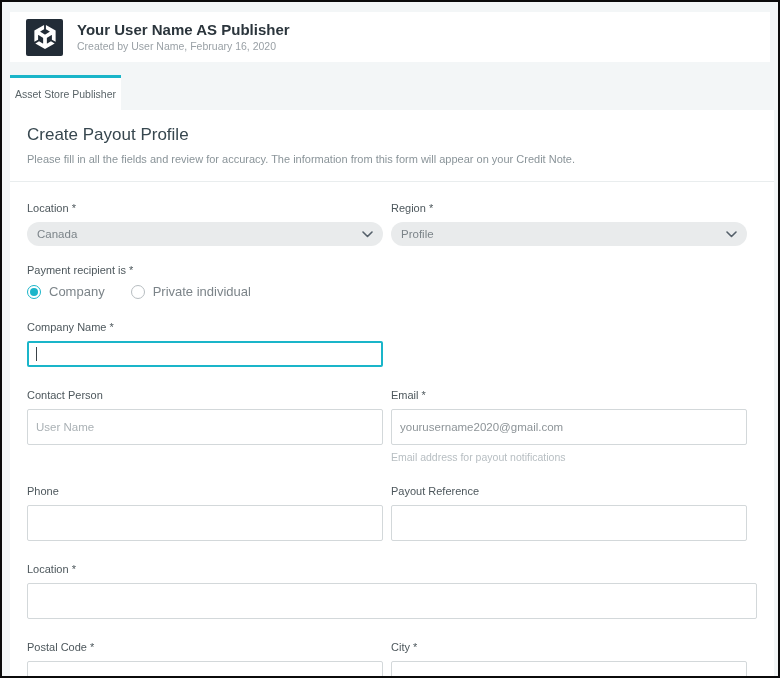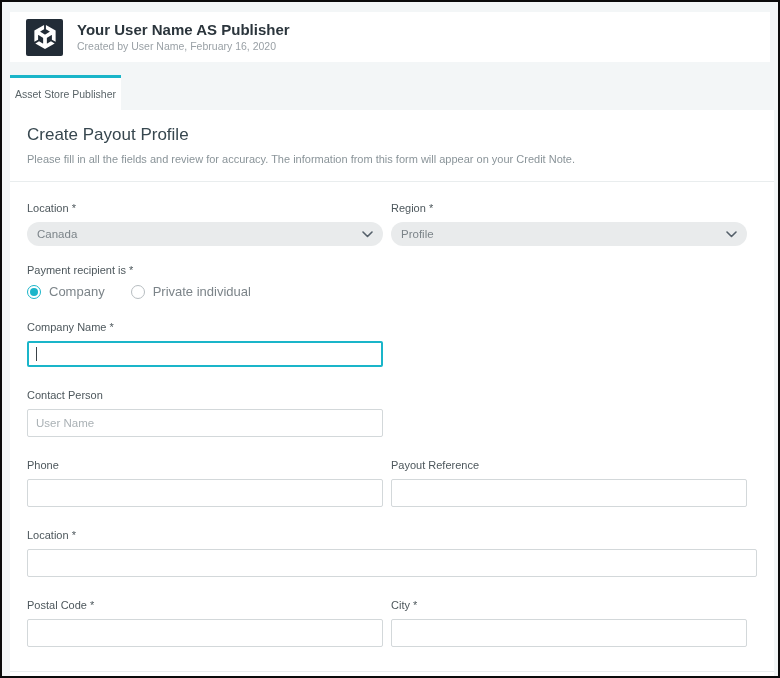--- a/index.html
+++ b/index.html
@@ -70,21 +70,21 @@
   }
   .field-label{font-size:11px;color:var(--label);margin-bottom:8px;display:block;}
   .select{
     height:24px;background:#e9ebec;border-radius:12px;
     display:flex;align-items:center;justify-content:space-between;
     padding:0 10px;cursor:pointer;
   }
   .select .sel-value{font-size:11.5px;color:#7c8489;}
   .chev{flex:0 0 auto;margin-left:8px;display:flex;align-items:center;}
   .text-input{
-    width:100%;height:28px;
+    width:100%;height:36px;
     border:1px solid var(--border);border-radius:2px;
     background:#fff;font-size:11.5px;color:#6b7378;
     padding:0 8px;outline:none;
     font-family:"Liberation Sans", sans-serif;
   }
   .text-input::placeholder{color:#aab1b5;}
   .input-wrap{position:relative;}
   .text-input.focused{border:2px solid var(--accent);height:26px;}
   .caret{
     position:absolute;left:9px;top:6px;width:1px;height:14px;
@@ -193,20 +193,25 @@
           </div>
         </div>
         <div></div>
       </div>
 
       <div class="grid-row mt-row-lg">
         <div>
           <span class="field-label">Contact Person</span>
           <input class="text-input" type="text" placeholder="User Name" style="">
         </div>
+        <div>
+          <span class="field-label">Email *</span>
+          <input class="text-input" type="text" style="color: rgb(141, 148, 152);" value="yourusername2020@gmail.com">
+          <div class="helper">Email address for payout notifications</div>
+        </div>
       </div>
 
       <div class="grid-row mt-row-lg">
         <div>
           <span class="field-label">Phone</span>
           <input class="text-input" type="text" value="" style="">
         </div>
         <div>
           <span class="field-label">Payout Reference</span>
           <input class="text-input" type="text" value="" style="">

